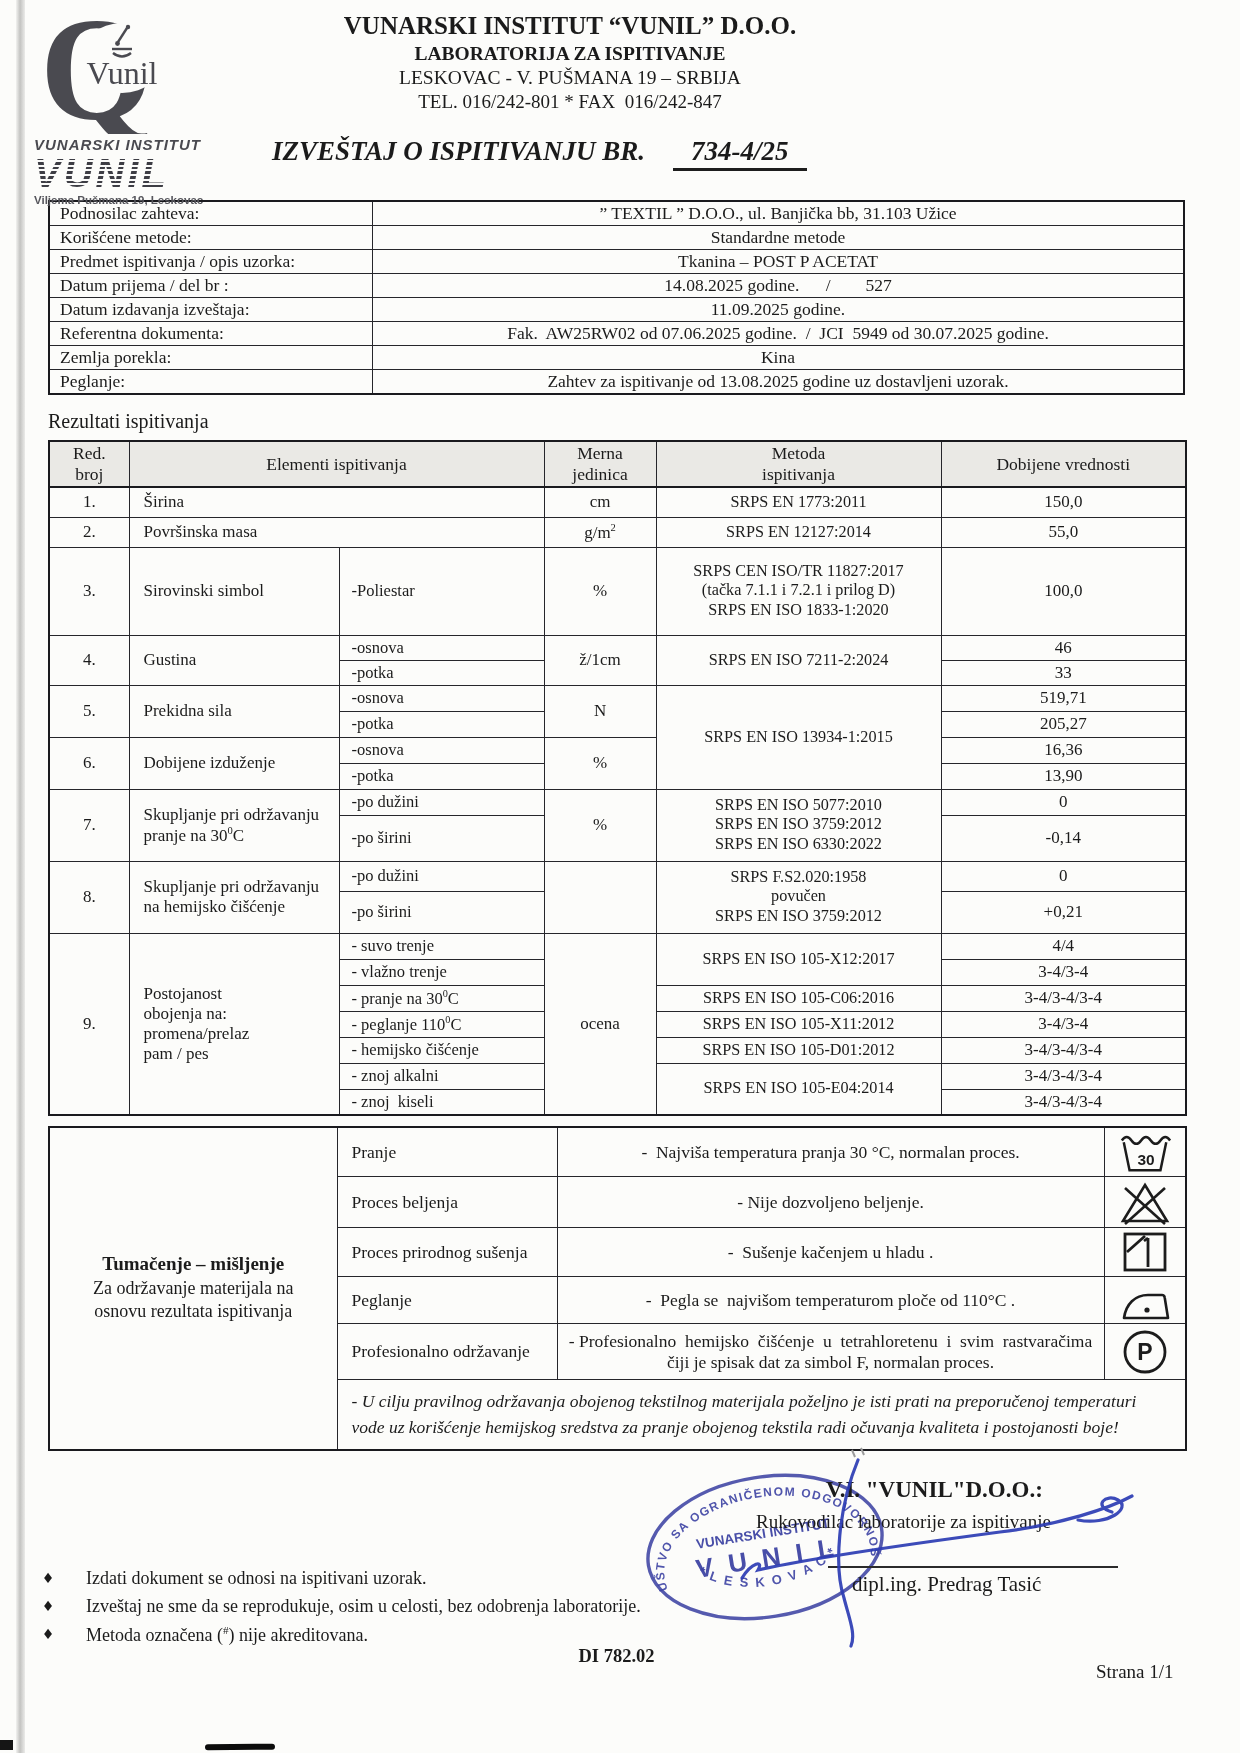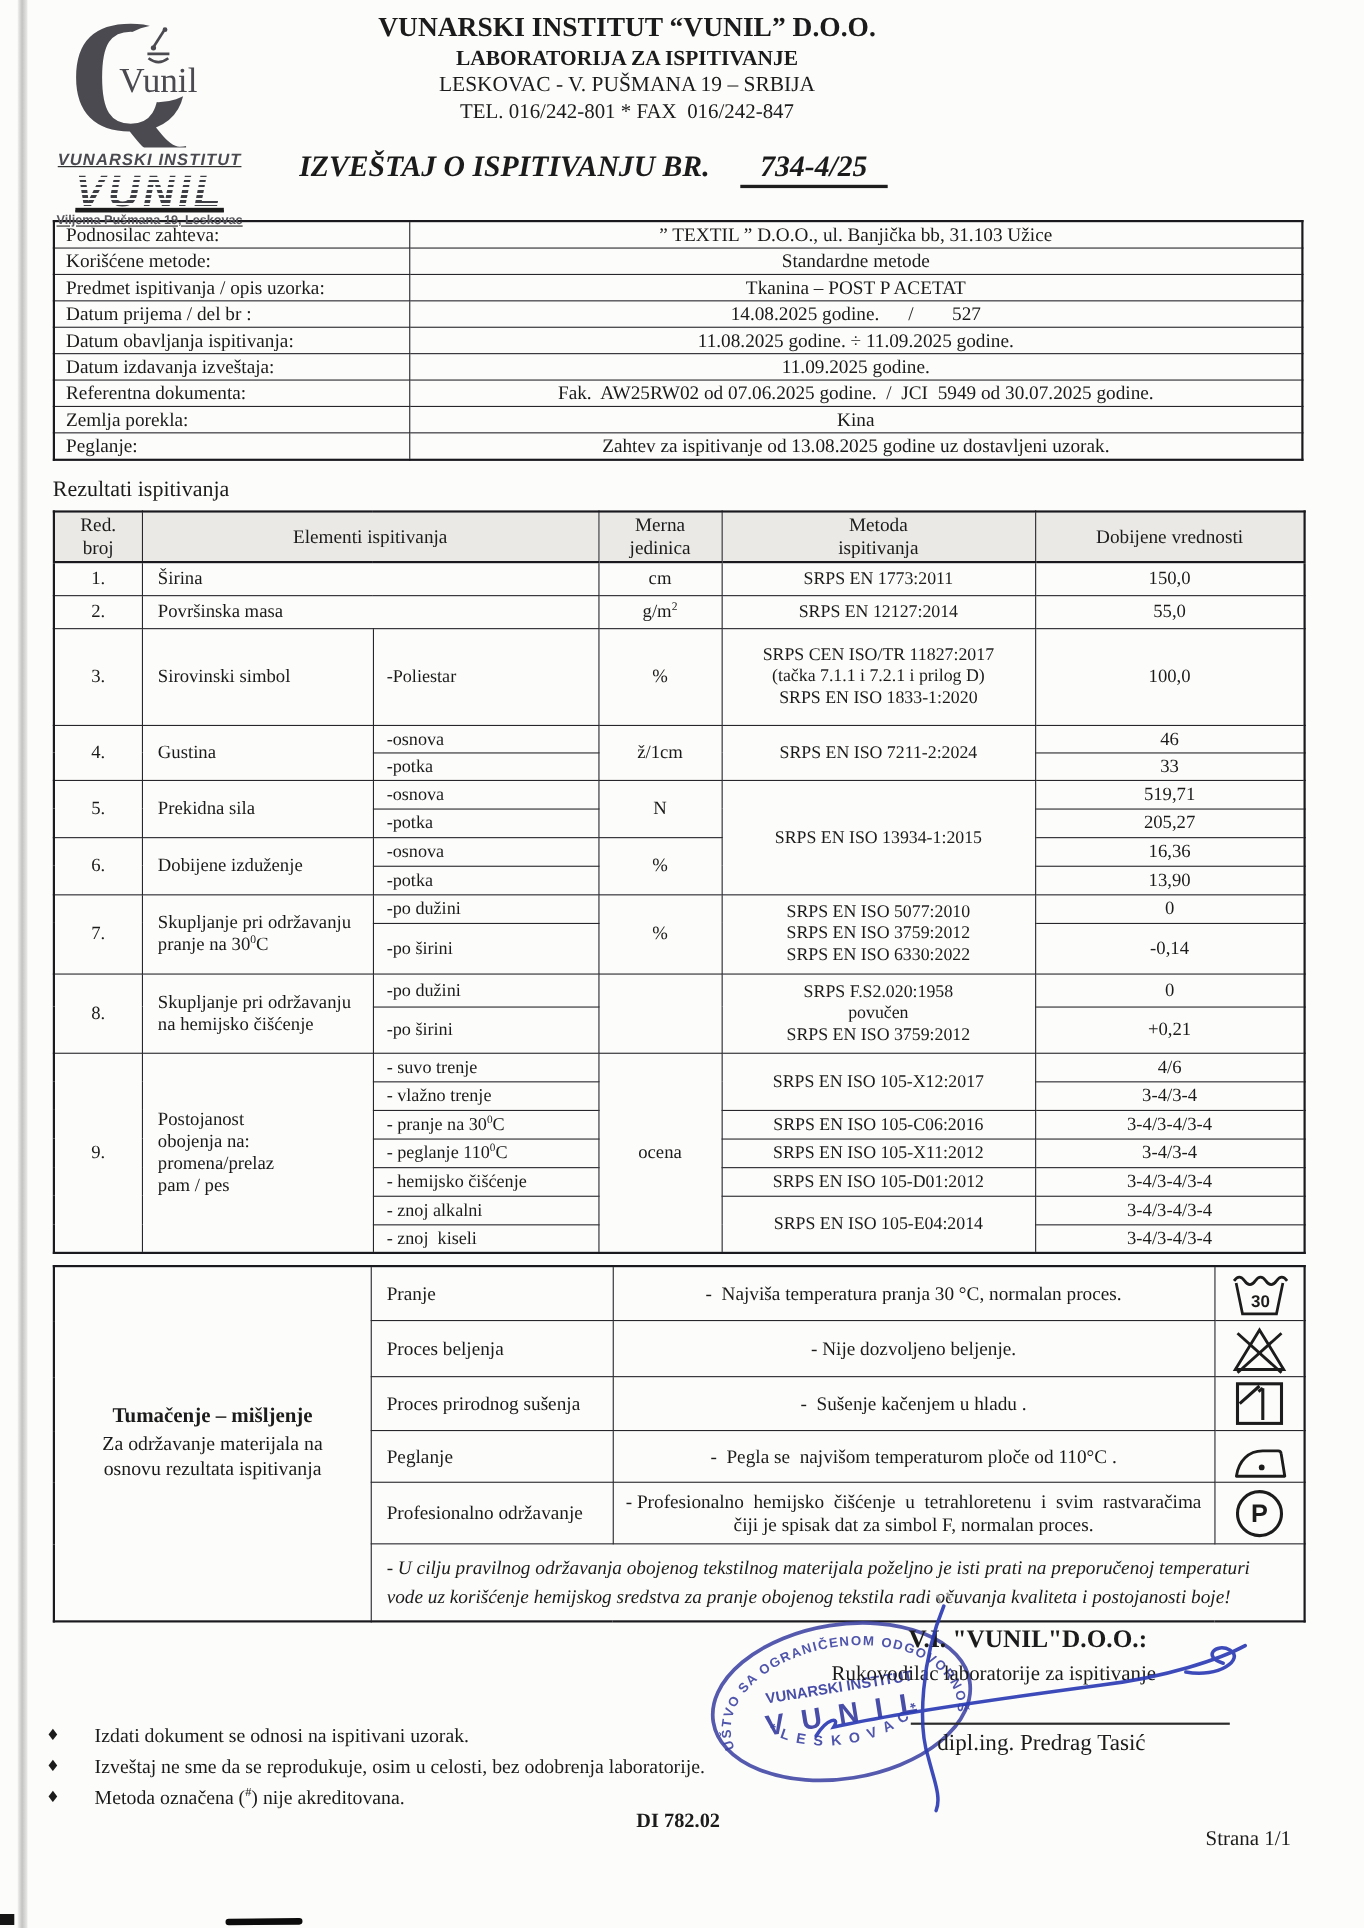--- a/index.html
+++ b/index.html
@@ -8,21 +8,21 @@
   .pre{white-space:pre-wrap;text-align:center;}
 
   
   .scan-band{position:absolute;left:16px;top:0;width:9px;height:1753px;
      background:linear-gradient(to right,#f2f2f0,#c3c3c1 45%,#ebebe9);}
   .smudge1{position:absolute;left:205px;top:1744px;width:70px;height:6px;background:#0c0c0c;border-radius:3px;transform:rotate(-0.6deg);}
   .smudge2{position:absolute;left:0;top:1740px;width:13px;height:10px;background:#151515;}
 
   
   header{position:relative;height:200px;}
-  .logo{position:absolute;left:34px;top:4px;width:204px;text-align:center;text-decoration:underline;}
+  .logo{position:absolute;left:34px;top:4px;width:204px;text-align:left;}
   .logo-inst{font:italic bold 15px "Liberation Sans",sans-serif;color:#4a4a50;letter-spacing:1px;margin-top:-2px;}
   .brand{font:italic 800 40px "Liberation Sans",sans-serif;letter-spacing:3px;color:#46464c;line-height:1.0;}
   @supports (-webkit-background-clip:text){
     .brand{background:repeating-linear-gradient(to bottom,#3d3d44 0 2.6px,#fbfbfa 2.6px 4.6px);
            -webkit-background-clip:text;background-clip:text;color:transparent;-webkit-text-fill-color:transparent;}
   }
   .logo-addr{font:bold 11.5px "Liberation Sans",sans-serif;color:#56565c;margin-top:1px;}
 
   .head-center{position:absolute;left:260px;top:12px;width:620px;text-align:center;}
   .co-name{font-size:25px;font-weight:bold;}
@@ -132,24 +132,20 @@
           <td class="ilabel">Korišćene metode:</td>
           <td class="pre">Standardne metode</td>
         </tr>
     <tr>
           <td class="ilabel">Predmet ispitivanja / opis uzorka:</td>
           <td class="pre">Tkanina – POST P ACETAT</td>
         </tr>
     <tr>
           <td class="ilabel">Datum prijema / del br :</td>
           <td class="pre">14.08.2025 godine.      /        527</td>
-        </tr>
-    <tr>
-          <td class="ilabel">Datum obavljanja ispitivanja:</td>
-          <td class="pre">11.08.2025 godine. ÷ 11.09.2025 godine.</td>
         </tr>
     <tr>
           <td class="ilabel">Datum izdavanja izveštaja:</td>
           <td class="pre">11.09.2025 godine.</td>
         </tr>
     <tr>
           <td class="ilabel">Referentna dokumenta:</td>
           <td class="pre">Fak.  AW25RW02 od 07.06.2025 godine.  /  JCI  5949 od 30.07.2025 godine.</td>
         </tr>
     <tr>
@@ -294,21 +290,21 @@
       <td class="num" rowspan="7">9.</td>
       <td class="elname" rowspan="7">
             <div>Postojanost</div>
             <div>obojenja na:</div>
             <div>promena/prelaz</div>
             <div>pam / pes</div>
           </td>
       <td class="elsub">- suvo trenje</td>
       <td rowspan="7">ocena</td>
       <td class="method" rowspan="2">SRPS EN ISO 105-X12:2017</td>
-      <td>4/6</td>
+      <td>4/4</td>
     </tr>
     <tr style="height:26px">
       <td class="elsub">- vlažno trenje</td>
       <td>3-4/3-4</td>
     </tr>
     <tr style="height:26px">
       <td class="elsub"><span>- pranje na 30</span><sup>0</sup><span>C</span></td>
       <td class="method">SRPS EN ISO 105-C06:2016</td>
       <td>3-4/3-4/3-4</td>
     </tr>

